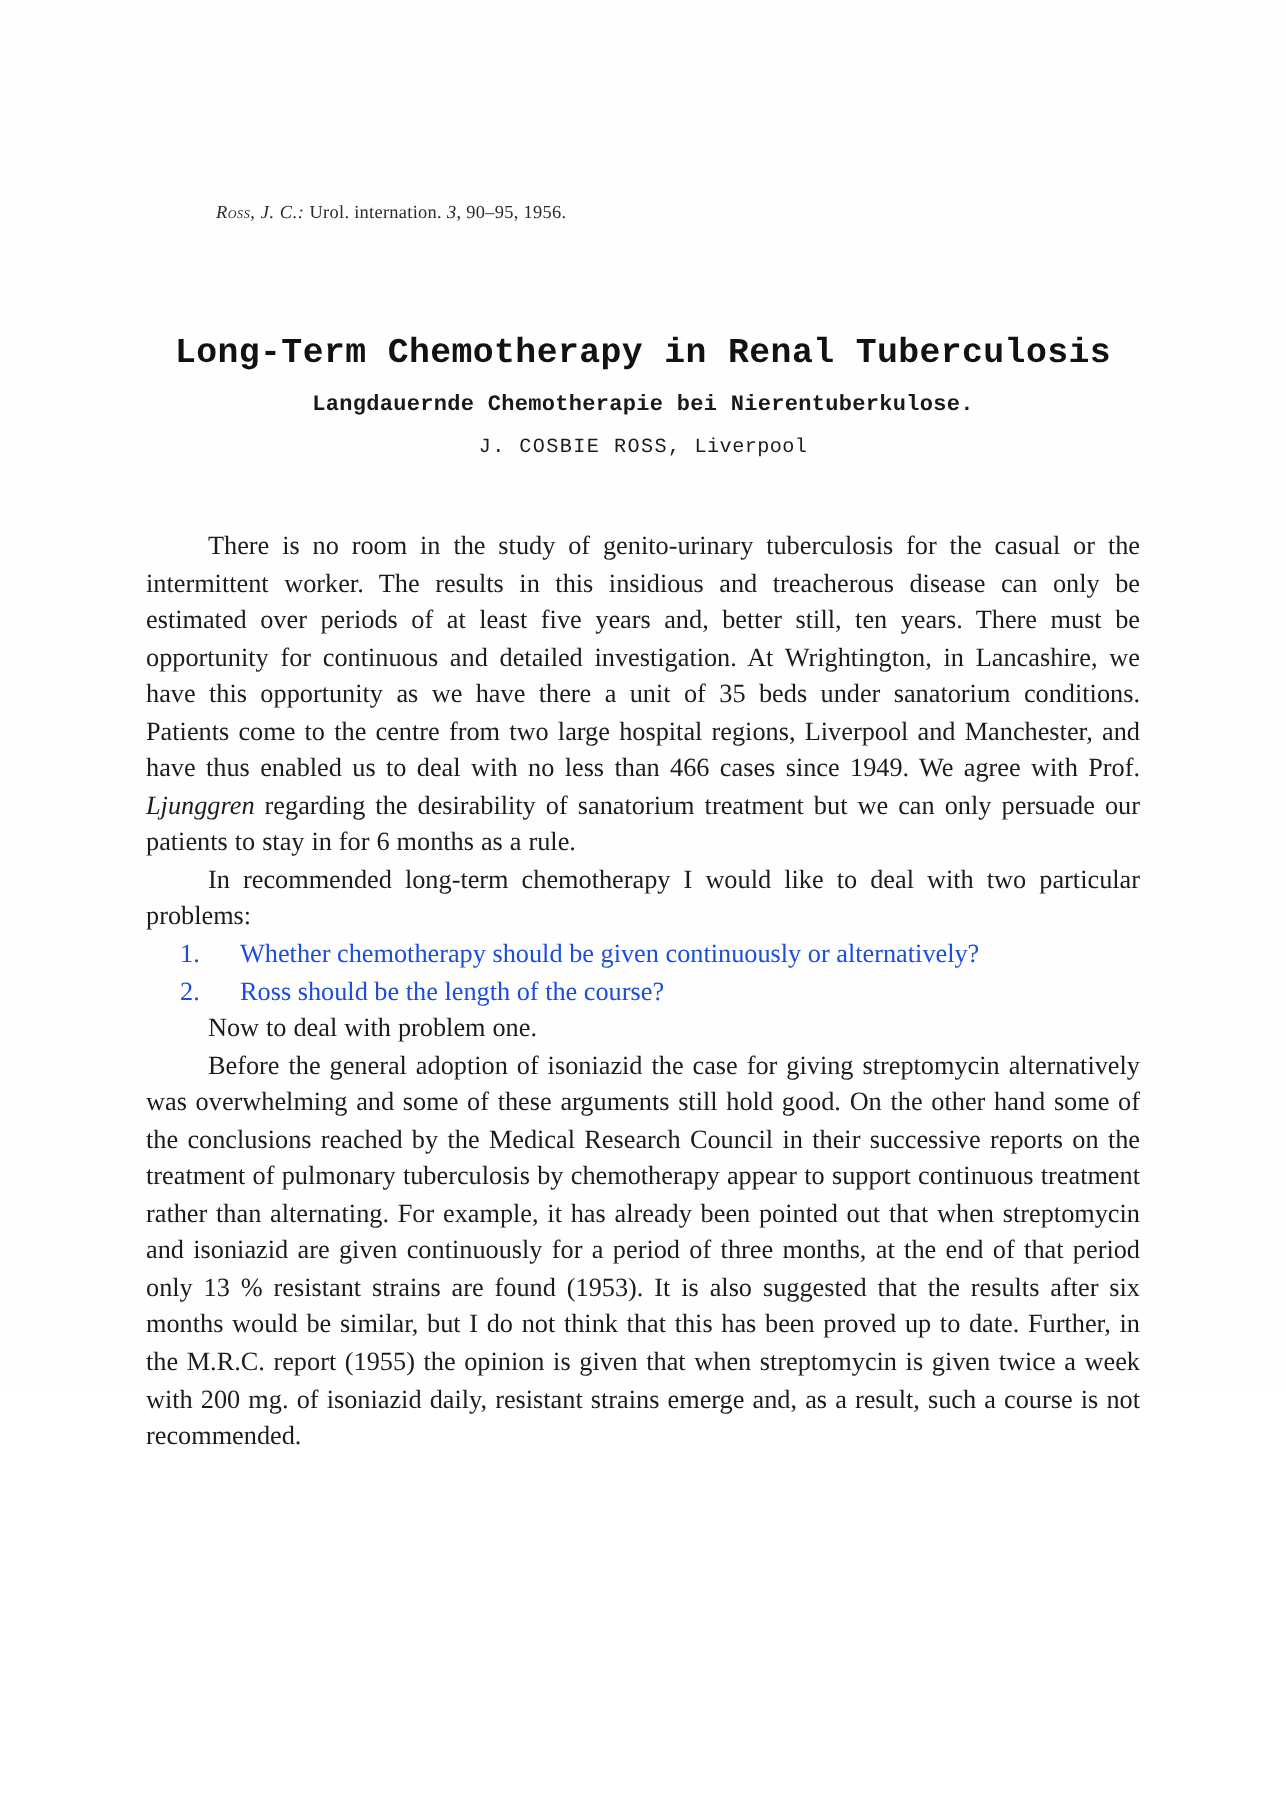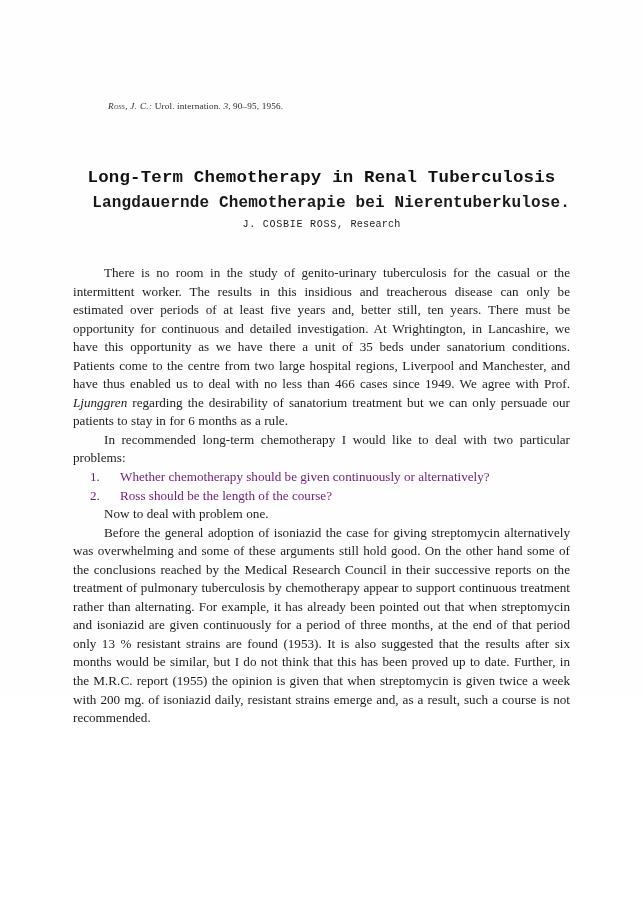--- a/index.html
+++ b/index.html
@@ -50,26 +50,25 @@
     font-family: Liberation Mono, monospace;
   }
   .title-main {
     font-size: 17.4px;
     font-weight: bold;
     letter-spacing: 0.2px;
     line-height: 20px;
     color: #121212;
   }
   .title-sub {
-    font-size: 16px;
+    font-size: 11px;
     font-weight: bold;
     line-height: 13.4px;
     letter-spacing: 0.15px;
     color: #191919;
-    text-align: right;
   }
   .title-sub.de { margin-top: 9px; }
   .author {
     margin-top: 9px;
     font-size: 10.1px;
     letter-spacing: 0.5px;
     color: #1b1b1b;
   }
   .author .an { font-variant: small-caps; letter-spacing: 0.7px; }
   .author .city { font-variant: normal; letter-spacing: 0.2px; }
@@ -96,21 +95,21 @@
 
   ol.problems {
     margin: 0;
     padding: 0;
     list-style: none;
   }
   ol.problems li {
     font-size: 13.15px;
     line-height: 18.55px;
     text-align: justify;
-    color: #701a75;
+    color: #1d4ed8;
     padding-left: 47px;
     text-indent: -15px;
     margin-left: 0;
   }
   ol.problems li .num {
     display: inline-block;
     width: 15px;
   }
 </style>
 </head>
@@ -124,21 +123,21 @@
     <span class="vol">3</span><span>,</span>
     <span>90–95</span><span>,</span>
     <span>1956.</span>
   </div>
 
   <div class="titleblock">
     <div class="title-main">Long-Term Chemotherapy in Renal Tuberculosis</div>
     <div class="title-sub de">Langdauernde Chemotherapie bei Nierentuberkulose.</div>
     <div class="author">
       <span class="an">J. COSBIE ROSS,</span>
-      <span class="city">Research</span>
+      <span class="city">Liverpool</span>
     </div>
   </div>
 
   <div class="body">
 
     <p class="para"><span>There is no room in the study of genito-urinary tuberculosis for the casual or the intermittent worker. The results in this insidious and treacherous disease can only be estimated over periods of at least five years and, better still, ten years. There must be opportunity for continuous and detailed investigation. At Wrightington, in Lancashire, we have this opportunity as we have there a unit of 35 beds under sanatorium conditions. Patients come to the centre from two large hospital regions, Liverpool and Manchester, and have thus enabled us to deal with no less than 466 cases since 1949. We agree with Prof. </span><i>Ljunggren</i><span> regarding the desirability of sanatorium treatment but we can only persuade our patients to stay in for 6 months as a rule.</span></p>
 
     <p class="para">In recommended long-term chemotherapy I would like to deal with two particular problems:</p>
 
     <ol class="problems">

